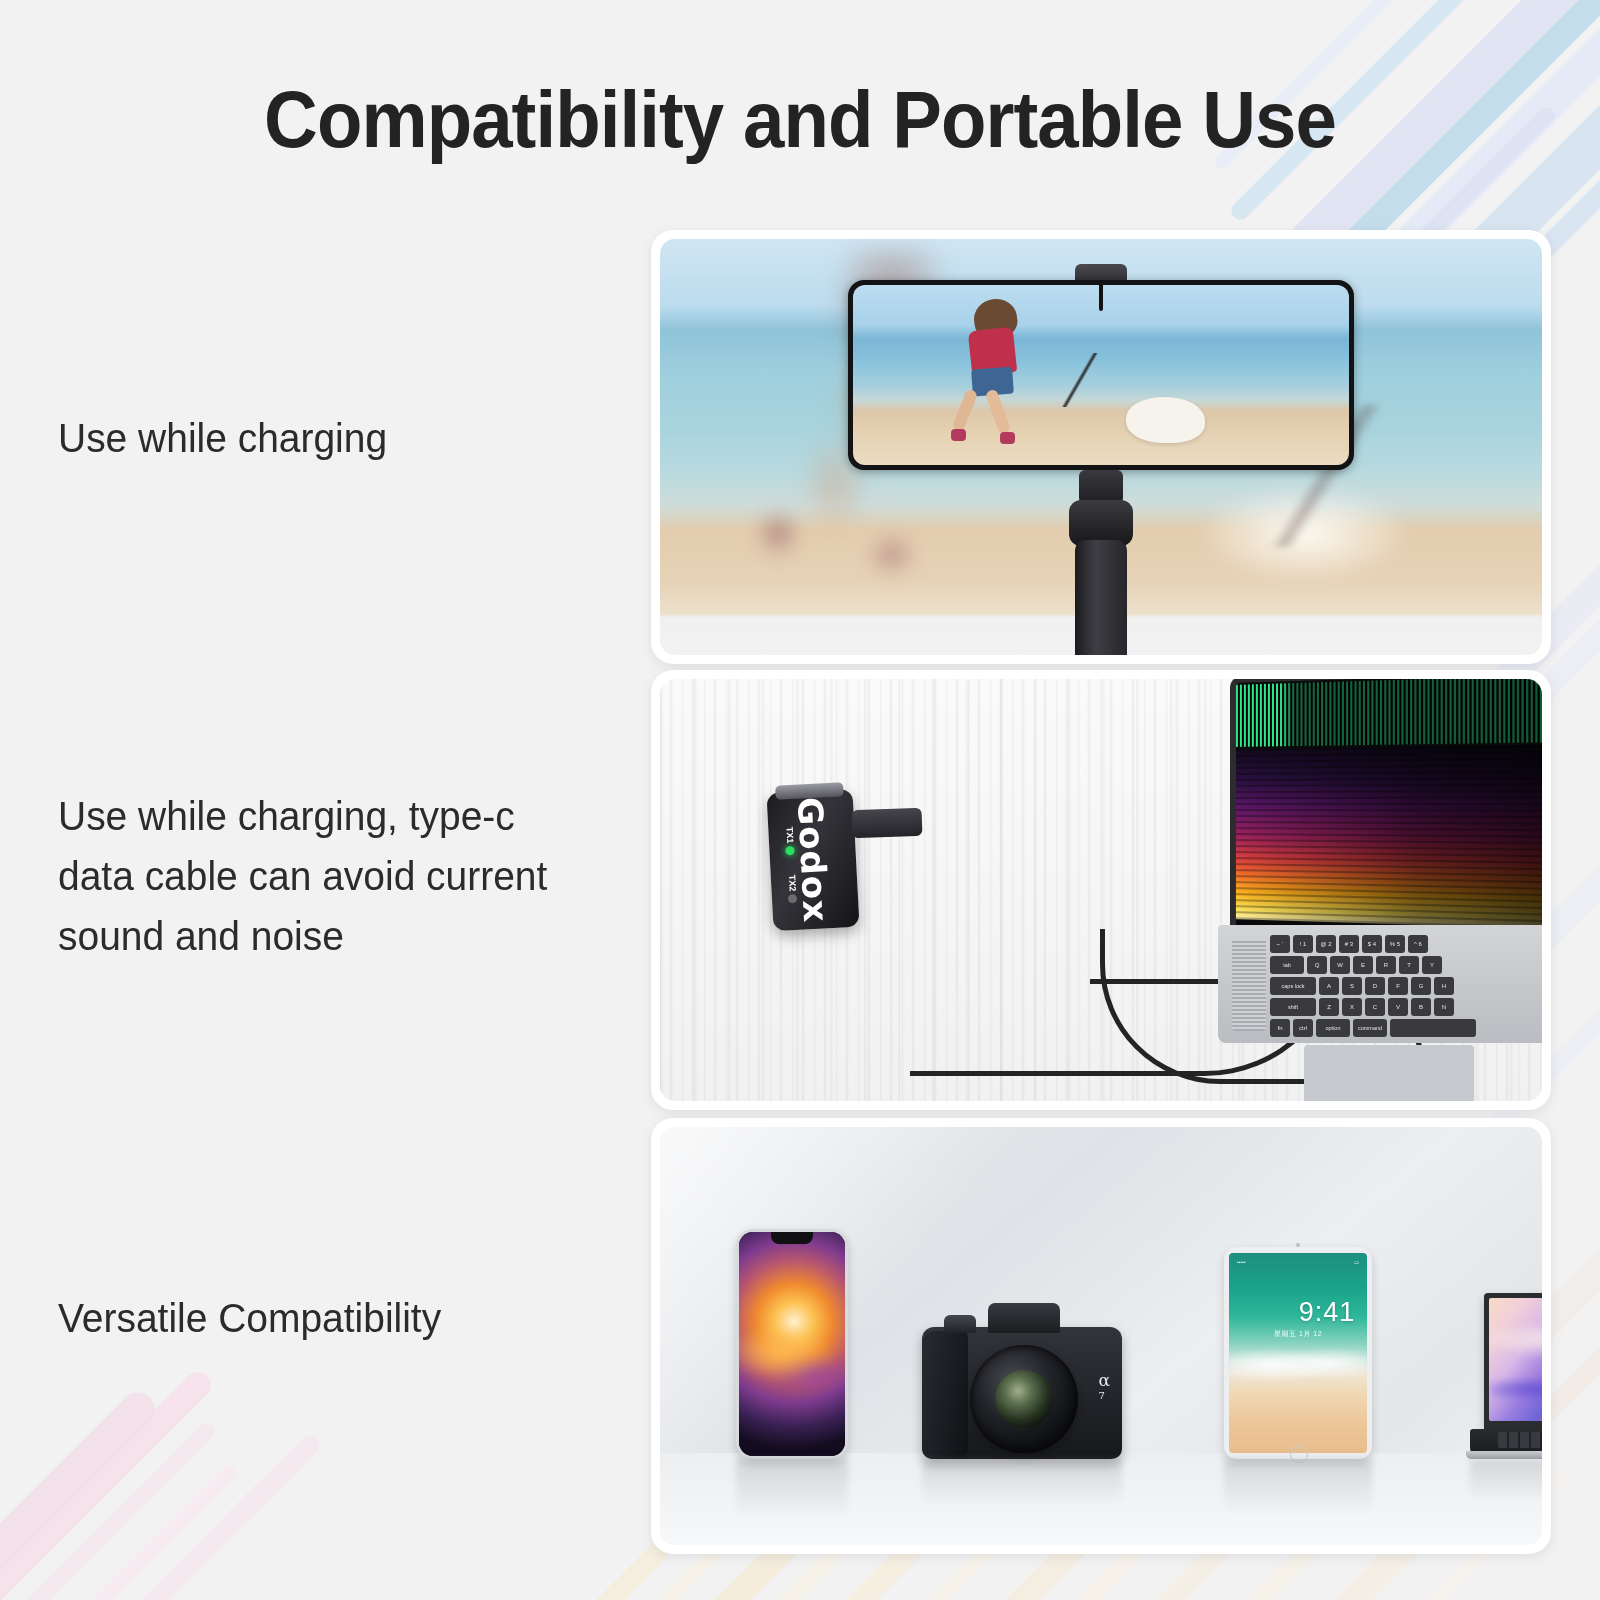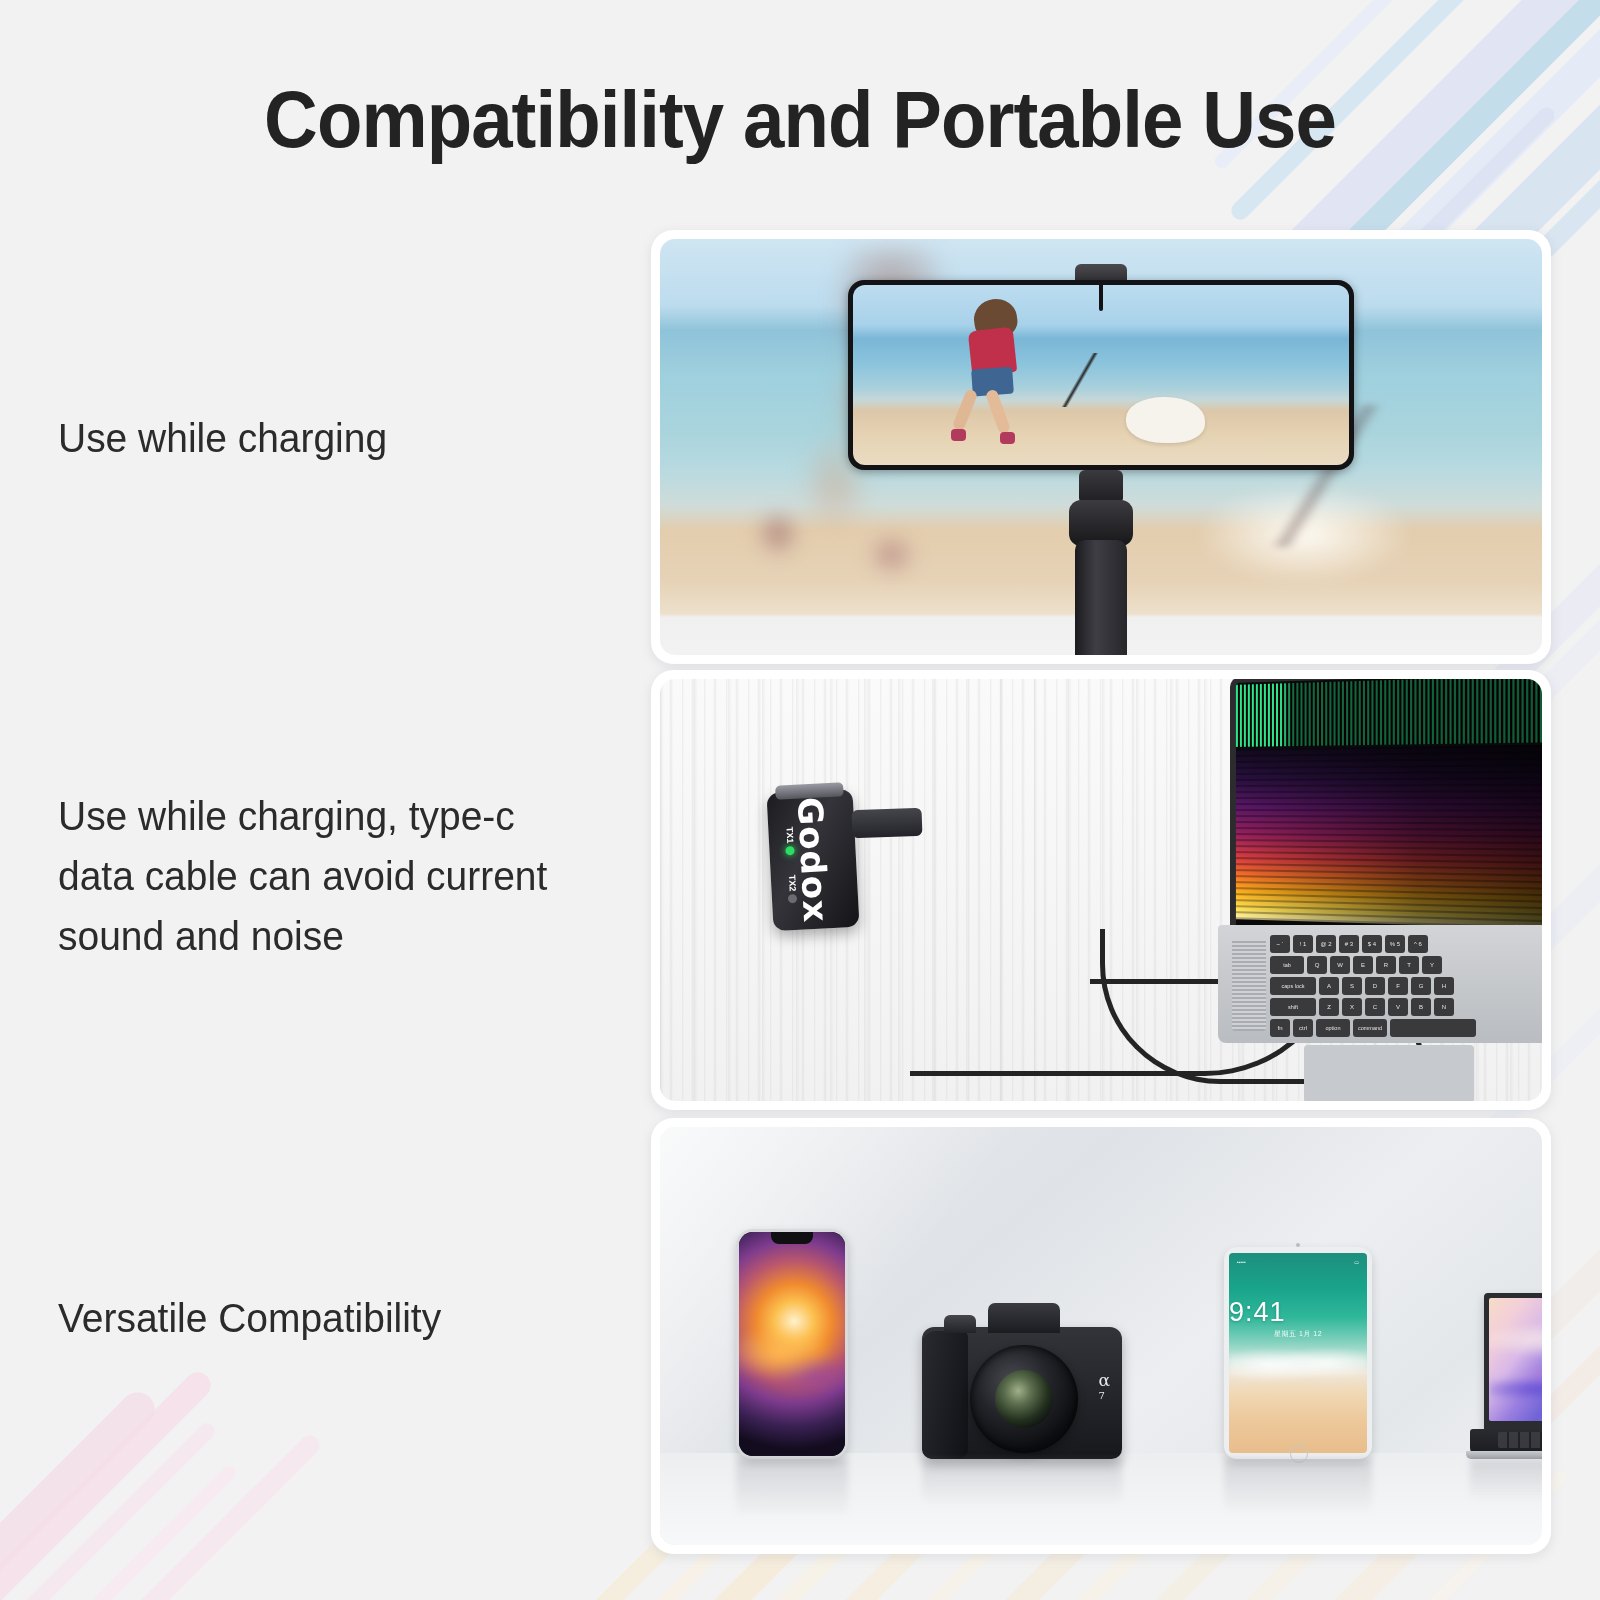--- a/index.html
+++ b/index.html
@@ -261,22 +261,22 @@
     box-shadow:0 4px 10px rgba(0,0,0,.16);}
   .ipad-screen{width:100%;height:100%;border-radius:4px;overflow:hidden;position:relative;
     background:linear-gradient(to bottom,
       #1e8f7e 0%, #19a48c 18%, #2fb79a 32%,
       #7fd0bc 44%, #cfe6de 54%, #efe6d6 60%,
       #f0d8b5 70%, #edc89a 84%, #e8bd8c 100%);}
   .ipad-foam{position:absolute;left:0;top:46%;width:100%;height:20%;
     background:radial-gradient(ellipse 70% 60% at 30% 50%, rgba(255,255,255,.92), rgba(255,255,255,0) 70%),
                radial-gradient(ellipse 60% 55% at 72% 46%, rgba(255,255,255,.85), rgba(255,255,255,0) 72%);
     filter:blur(2px);}
-  .ipad-time{position:absolute;left:0;top:22%;width:100%;text-align:left;color:#fff;
-    font-size:27px;font-weight:300;letter-spacing:1px;text-shadow:0 1px 3px rgba(0,0,0,.22);}
+  .ipad-time{position:absolute;left:0;top:22%;width:100%;text-align:center;color:#fff;
+    font-size:27px;font-weight:300;letter-spacing:1px;text-shadow:0 1px 3px rgba(0,0,0,.22);padding-left:29px;}
   .ipad-date{position:absolute;left:0;top:38%;width:100%;text-align:center;color:rgba(255,255,255,.92);
     font-size:7px;letter-spacing:.5px;}
   .ipad-status{position:absolute;left:0;top:6px;width:100%;display:flex;justify-content:space-between;
     padding:0 8px;box-sizing:border-box;color:rgba(255,255,255,.85);font-size:5px;}
   .ipad-cam{position:absolute;left:50%;top:-4px;width:4px;height:4px;margin-left:-2px;background:#b9bcc0;border-radius:50%;}
   .ipad-home{position:absolute;left:50%;bottom:-4px;width:16px;height:16px;margin-left:-8px;
     border:1.5px solid #c6c9cd;border-radius:50%;}
 
   
   #dell{left:810px;width:250px;height:166px;}

